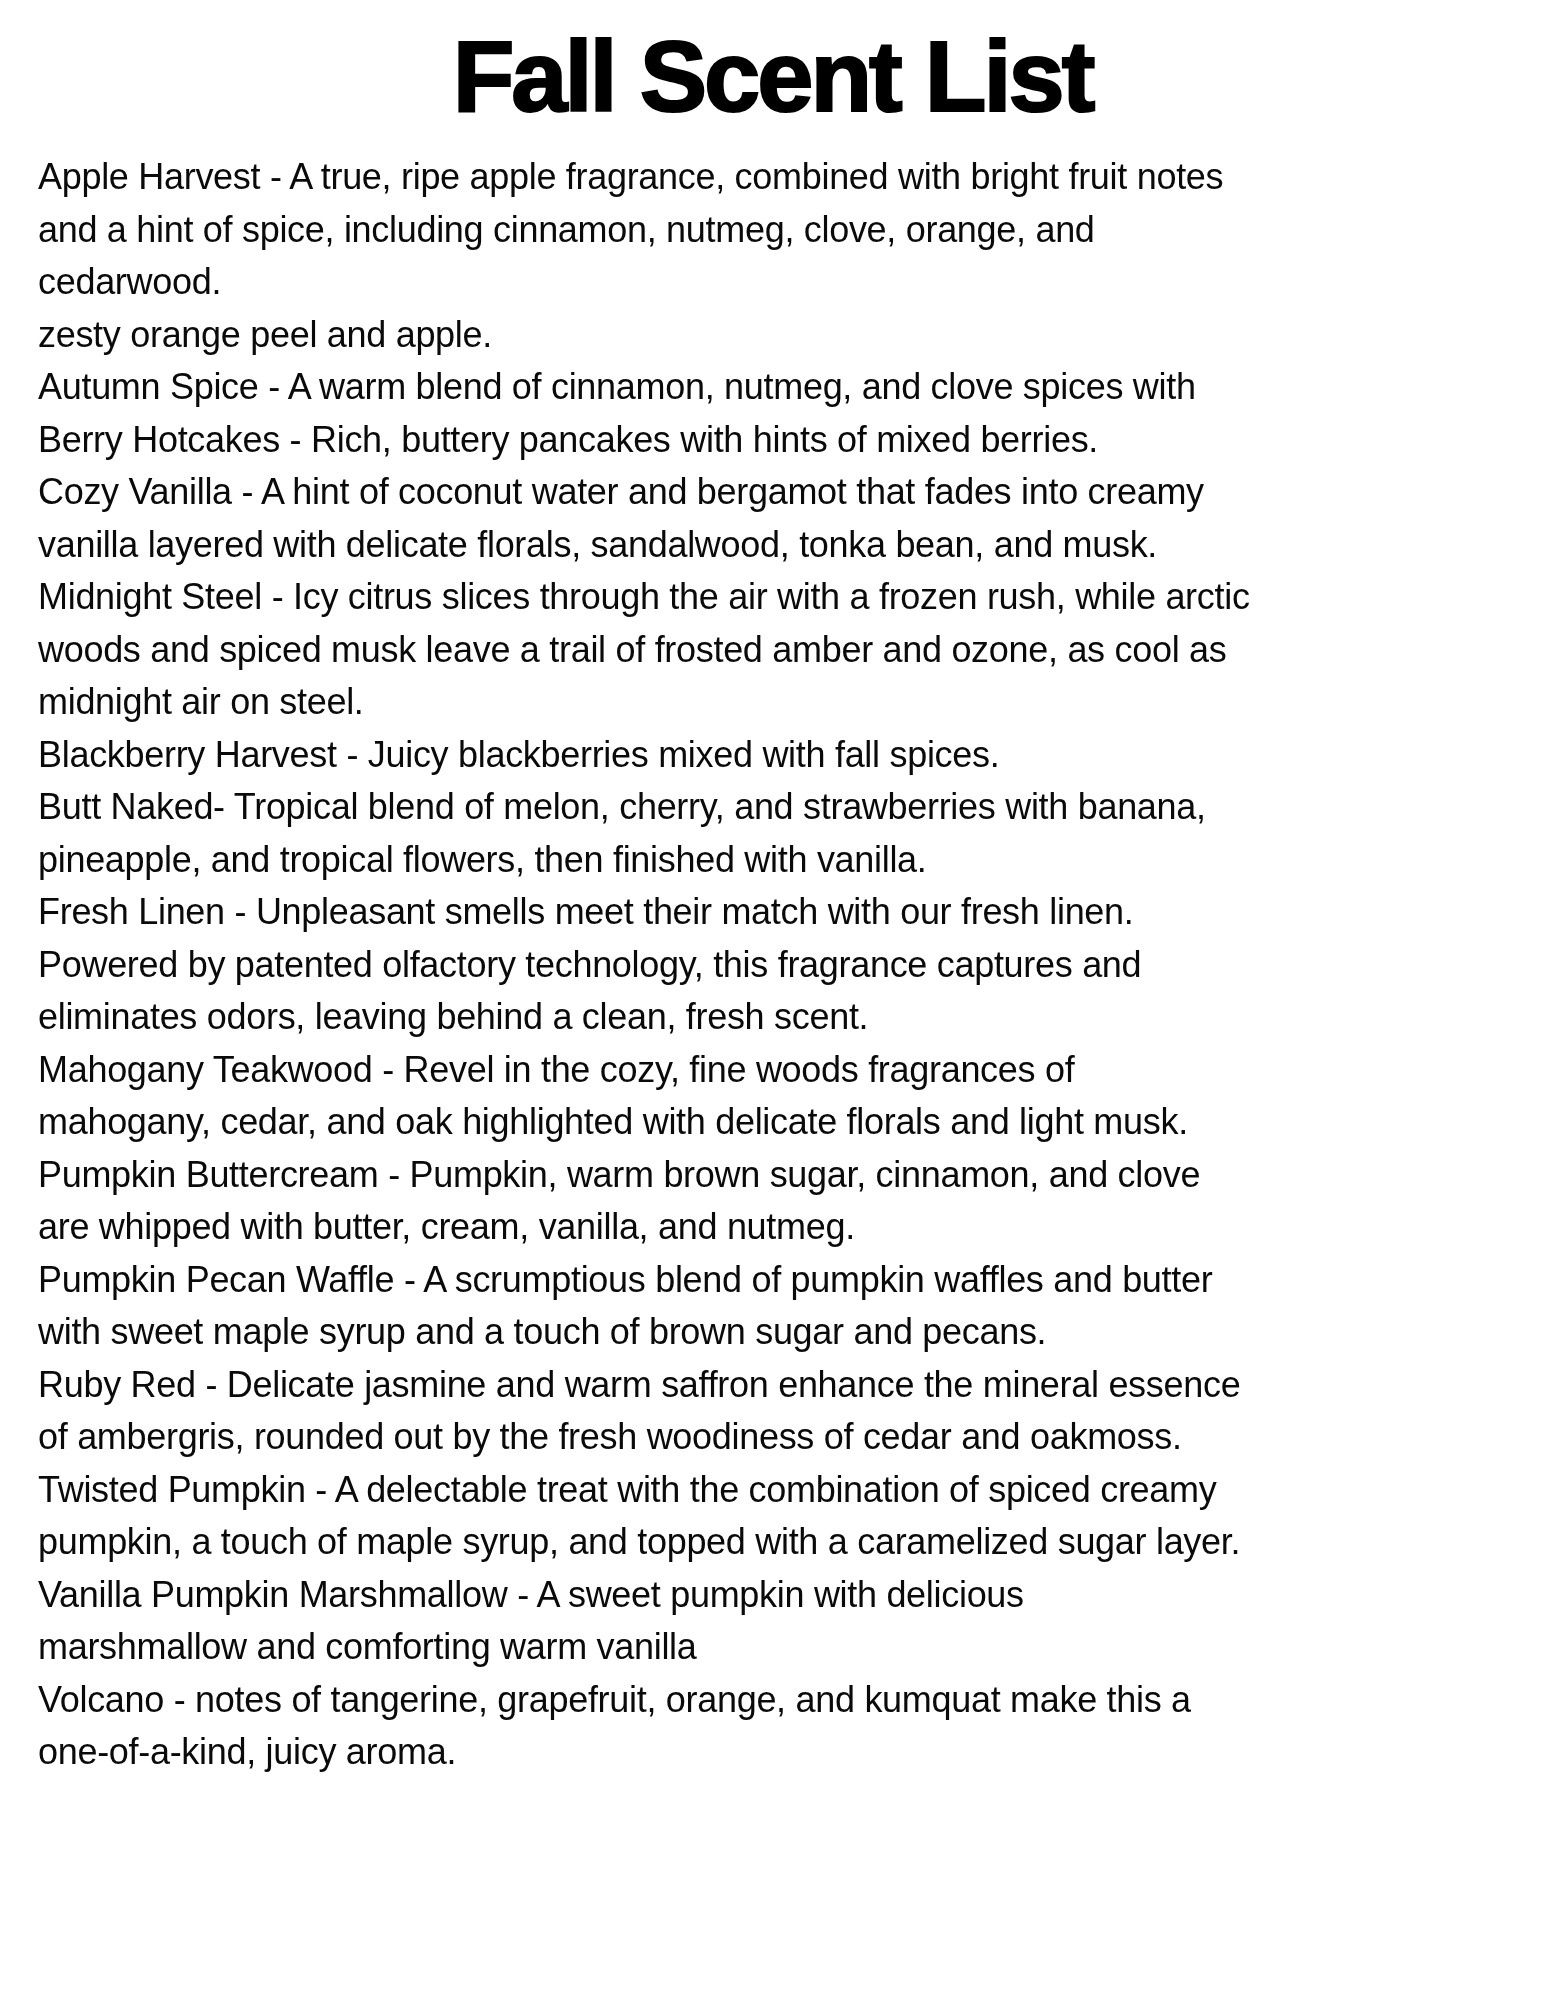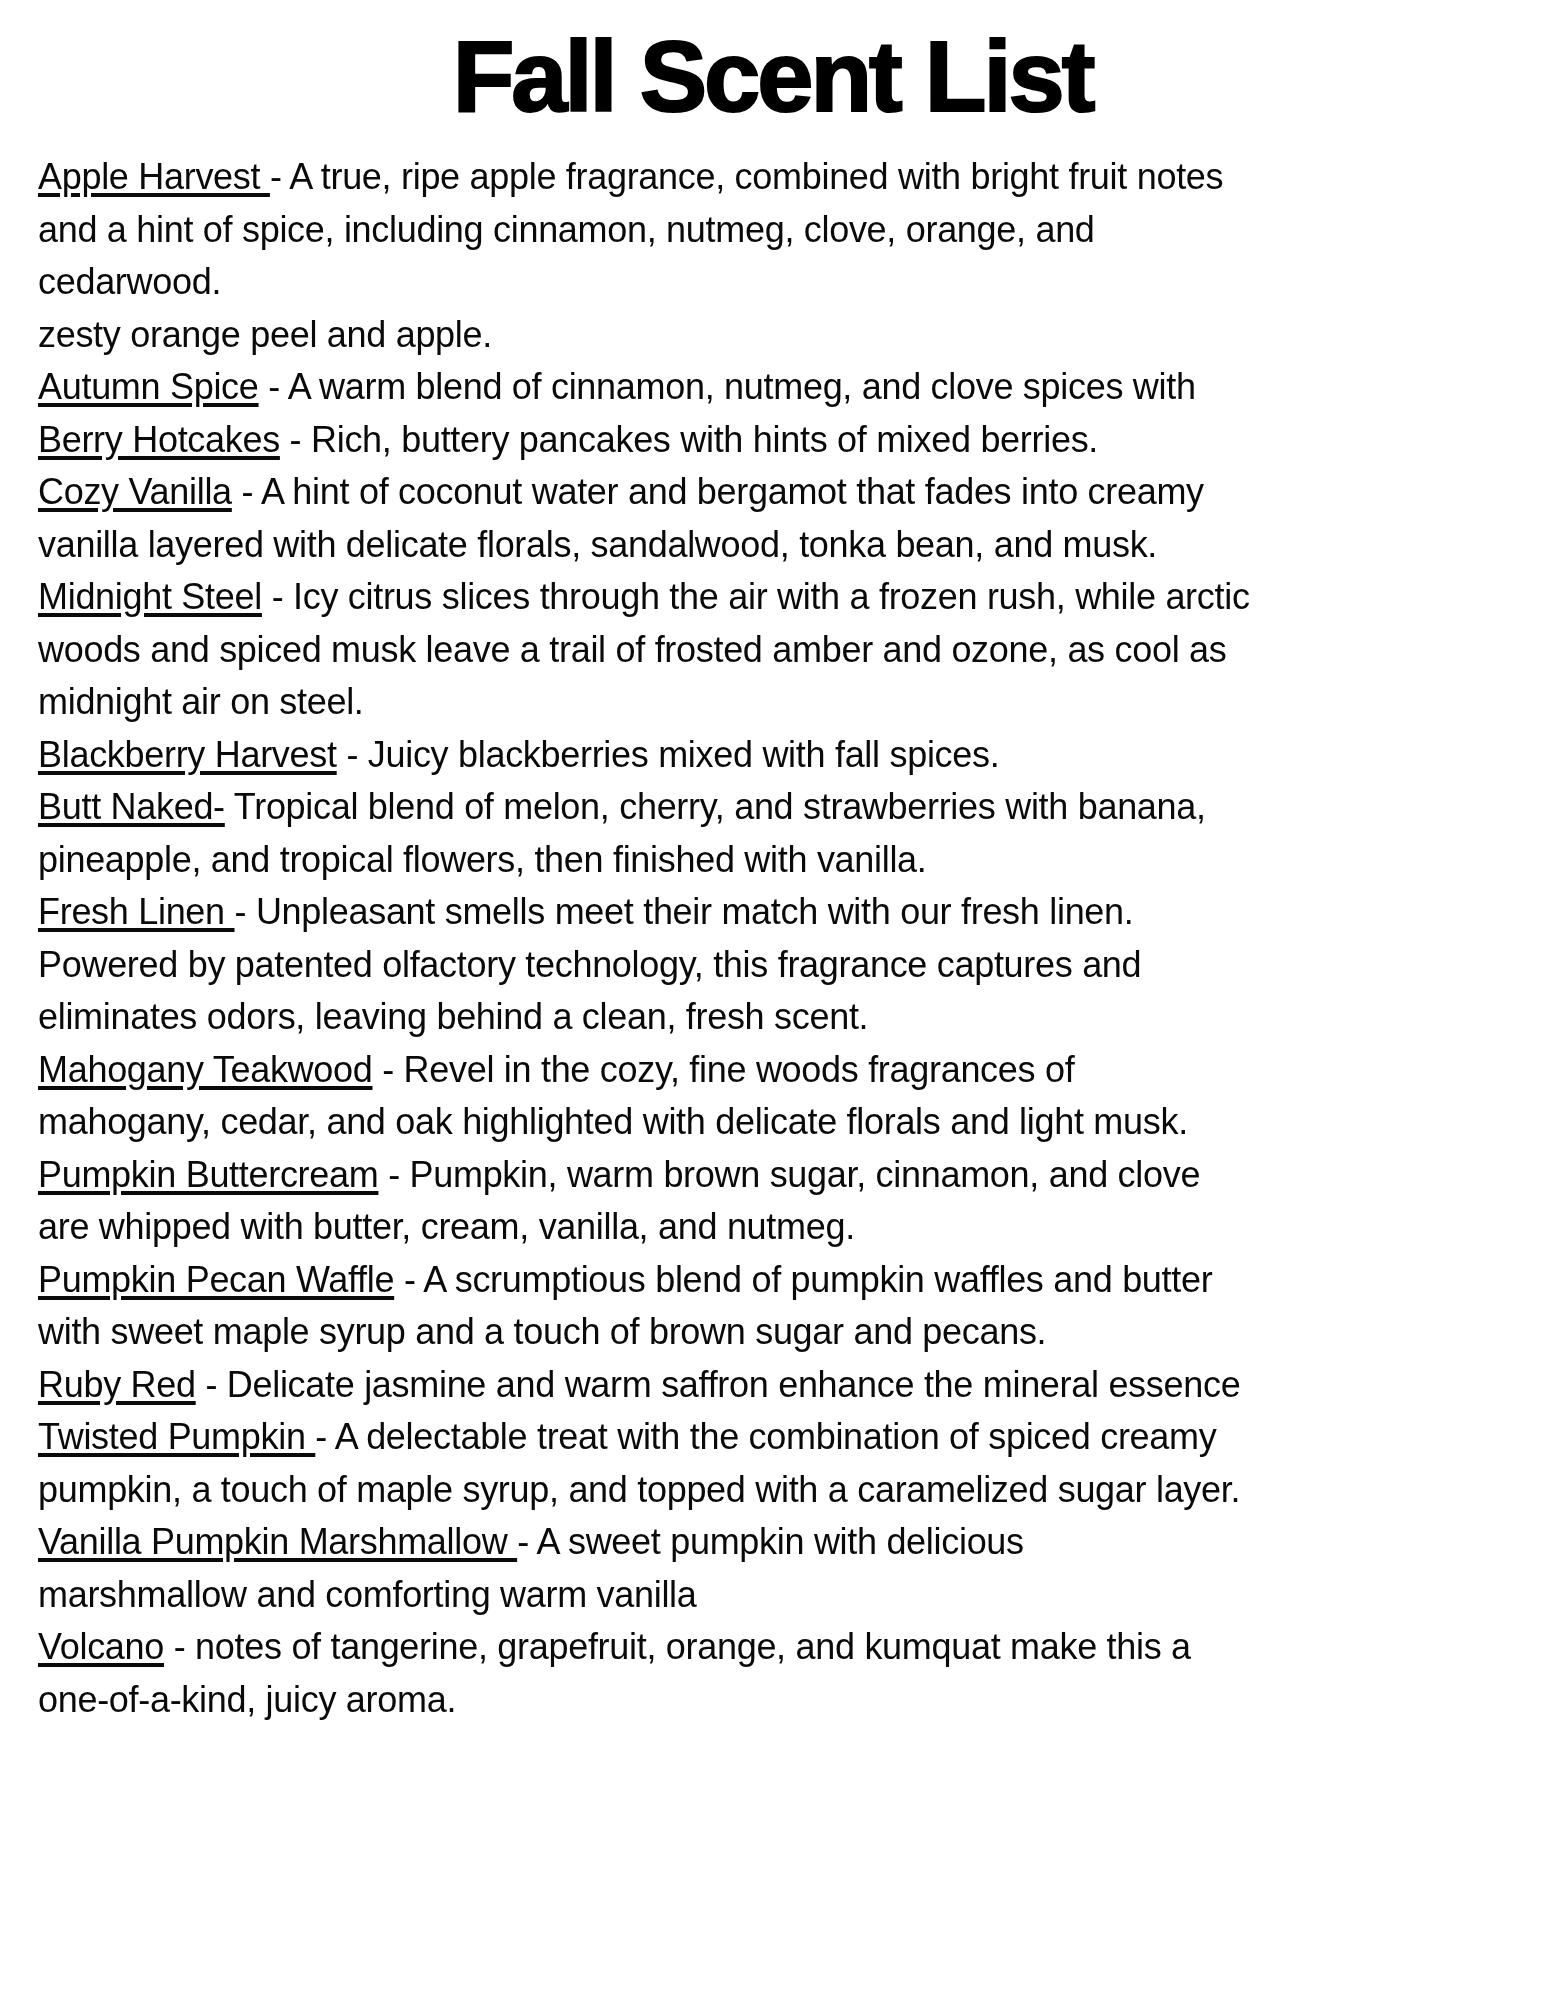--- a/index.html
+++ b/index.html
@@ -36,21 +36,20 @@
     margin: 0;
   }
   .line {
     font-size: 36px;
     line-height: 52.5px;
     letter-spacing: -0.3px;
     white-space: pre;
     color: #0a0a0a;
   }
   .scent-name {
-    text-decoration: underline;
     text-decoration-thickness: 3.5px;
     text-underline-offset: 4px;
     text-align: right;
   }
 </style>
 </head>
 <body>
 
 <div class="page">
   <h1 class="title">Fall Scent List</h1>
@@ -95,20 +94,21 @@
       <div class="entry">
         <div class="line"><span class="scent-name">Pumpkin Buttercream</span><span> - Pumpkin, warm brown sugar, cinnamon, and clove</span></div>
         <div class="line">are whipped with butter, cream, vanilla, and nutmeg.</div>
       </div>
       <div class="entry">
         <div class="line"><span class="scent-name">Pumpkin Pecan Waffle</span><span> - A scrumptious blend of pumpkin waffles and butter</span></div>
         <div class="line">with sweet maple syrup and a touch of brown sugar and pecans.</div>
       </div>
       <div class="entry">
         <div class="line"><span class="scent-name">Ruby Red</span><span> - Delicate jasmine and warm saffron enhance the mineral essence</span></div>
+        <div class="line">of ambergris, rounded out by the fresh woodiness of cedar and oakmoss.</div>
       </div>
       <div class="entry">
         <div class="line"><span class="scent-name">Twisted Pumpkin </span><span>- A delectable treat with the combination of spiced creamy</span></div>
         <div class="line">pumpkin, a touch of maple syrup, and topped with a caramelized sugar layer.</div>
       </div>
       <div class="entry">
         <div class="line"><span class="scent-name">Vanilla Pumpkin Marshmallow </span><span>- A sweet pumpkin with delicious</span></div>
         <div class="line">marshmallow and comforting warm vanilla</div>
       </div>
       <div class="entry">

